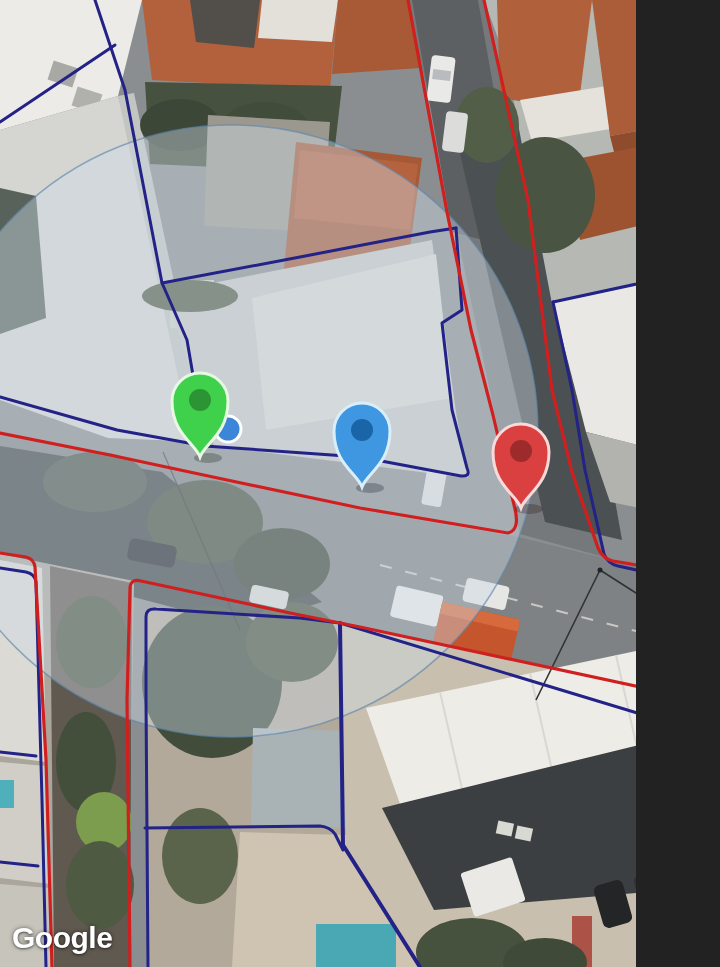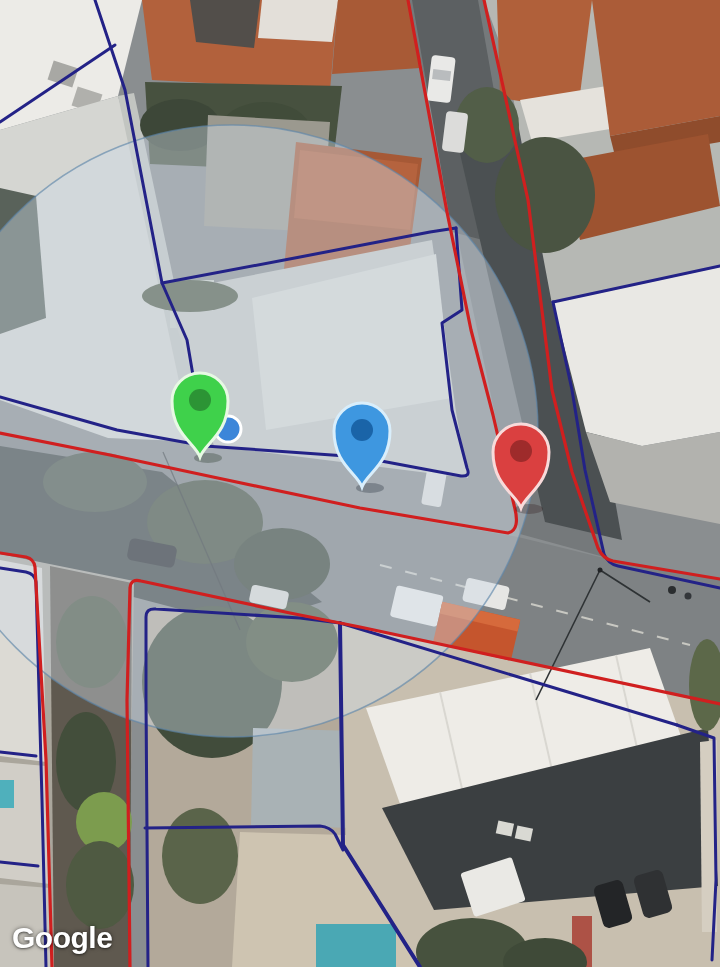--- a/index.html
+++ b/index.html
@@ -1,17 +1,17 @@
 <!DOCTYPE html>
 <html><head>
 <meta charset="utf-8">
 <style>
   html,body{margin:0;padding:0;background:#222;}
   .map-viewport{
-    position:relative;width:720px;height:967px;overflow:hidden;
+    position:relative;width:636px;height:967px;overflow:hidden;
     font-family:"Liberation Sans",sans-serif;background:#8a8e90;
   }
   .map-viewport svg{position:absolute;left:0;top:0;display:block;}
   .boundary{fill:none;stroke-linejoin:round;stroke-linecap:round;}
   .navy-line{stroke-width:3;}
   .red-line{stroke-width:3.2;}
   .watermark{
     position:absolute;left:12px;bottom:12px;
     color:#ffffff;font-size:30px;font-weight:bold;letter-spacing:-0.5px;
     text-shadow:0 0 4px rgba(0,0,0,0.5),0 1px 2px rgba(0,0,0,0.4);

